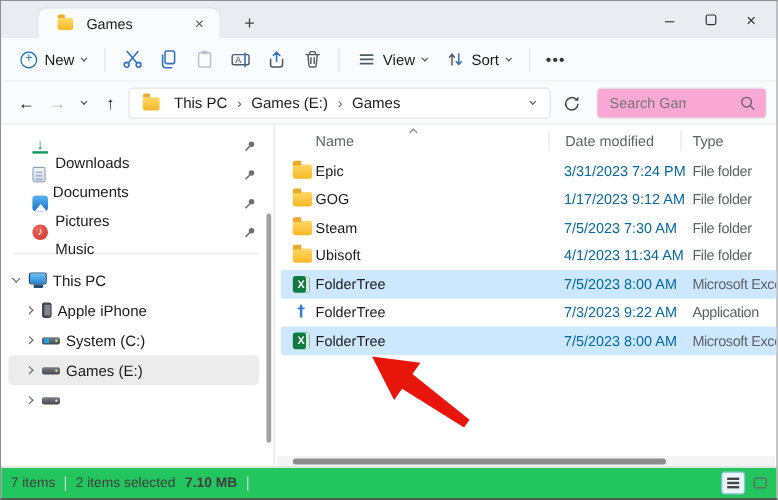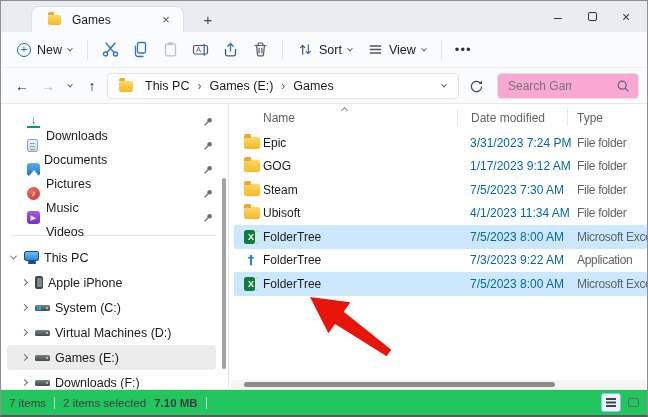--- a/index.html
+++ b/index.html
@@ -237,35 +237,35 @@
             <path d="M3 4.5h11"></path>
             <path d="M6.2 4.2V3a1 1 0 0 1 1-1h2.6a1 1 0 0 1 1 1v1.2"></path>
             <path d="M4.6 4.8l.9 9a1.1 1.1 0 0 0 1.1 1h3.8a1.1 1.1 0 0 0 1.1-1l.9-9"></path>
             <path d="M7.1 7.2v4.8M9.9 7.2v4.8"></path>
           </g>
         </svg>
     </div>
     <div class="vsep"></div>
     <div class="tbtn">
       <svg width="15" height="15" viewBox="0 0 16 16">
+          <g stroke="#4f5a66" stroke-width="1.5">
+            <path d="M2 4.2h12M2 8h12M2 11.8h12"></path>
+          </g>
+        </svg>
+      <span>View</span>
+      <span class="chev down sm"></span>
+    </div>
+    <div class="tbtn">
+      <svg width="15" height="15" viewBox="0 0 16 16">
           <g fill="none" stroke-width="1.3" stroke-linecap="round">
             <path d="M5 13V3.5M5 3.5L2.8 6M5 3.5L7.2 6" stroke="#4f5a66"></path>
             <path d="M11 3v9.5m0 0L8.8 10m2.2 2.5L13.2 10" stroke="#2f72c4"></path>
           </g>
         </svg>
       <span>Sort</span>
-      <span class="chev down sm"></span>
-    </div>
-    <div class="tbtn">
-      <svg width="15" height="15" viewBox="0 0 16 16">
-          <g stroke="#4f5a66" stroke-width="1.5">
-            <path d="M2 4.2h12M2 8h12M2 11.8h12"></path>
-          </g>
-        </svg>
-      <span>View</span>
       <span class="chev down sm"></span>
     </div>
     <div class="vsep"></div>
     <div class="more">•••</div>
   </div>
 
   <div class="addressbar">
     <div class="navbtn" style="margin-left:8px">←</div>
     <div class="navbtn disabled">→</div>
     <div class="navbtn small">
@@ -327,61 +327,47 @@
     </svg>
   </div>
           <div class="qitem">
     <span class="sicon si-music">♪</span>
     <span class="qlabel">Music</span>
     <svg class="pin" width="11" height="11" viewBox="0 0 11 11">
       <circle cx="6.6" cy="4.2" r="2.3" fill="#6e6e6e"></circle>
       <path d="M5.2 5.8L1.6 9.4" stroke="#6e6e6e" stroke-width="1.3"></path>
     </svg>
   </div>
-          <div class="qitem">
-    <span class="sicon si-videos">▶</span>
-    <span class="qlabel">Videos</span>
-    <svg class="pin" width="11" height="11" viewBox="0 0 11 11">
-      <circle cx="6.6" cy="4.2" r="2.3" fill="#6e6e6e"></circle>
-      <path d="M5.2 5.8L1.6 9.4" stroke="#6e6e6e" stroke-width="1.3"></path>
-    </svg>
-  </div>
         </div>
       <div class="sb-sep"></div>
       <div style="height:3px"></div>
       <div id="tree-list">
           <div class="titem d0">
     <span class="chev down"></span>
     <span class="sicon si-computer"></span>
     <span class="tlabel">This PC</span>
   </div>
           <div class="titem d1">
     <span class="chev right"></span>
     <span class="sicon si-phone"></span>
     <span class="tlabel">Apple iPhone</span>
   </div>
           <div class="titem d1">
     <span class="chev right"></span>
     <span class="sicon si-system-drive"></span>
     <span class="tlabel">System (C:)</span>
   </div>
-          <div class="titem d1">
-    <span class="chev right"></span>
-    <span class="sicon si-drive"></span>
-    <span class="tlabel">Virtual Machines (D:)</span>
-  </div>
           <div class="titem d1 sel">
     <span class="chev right"></span>
     <span class="sicon si-drive"></span>
     <span class="tlabel">Games (E:)</span>
   </div>
           <div class="titem d1">
     <span class="chev right"></span>
     <span class="sicon si-drive"></span>
-    <span class="tlabel">Downloads (F:)</span>
   </div>
         </div>
       <div class="sb-scroll"></div>
     </div>
 
     <div class="filearea">
       <div class="fheader">
         <span class="sortcaret"></span>
         <span class="hcell h-name">Name</span>
         <span class="hcell h-date">Date modified</span>

